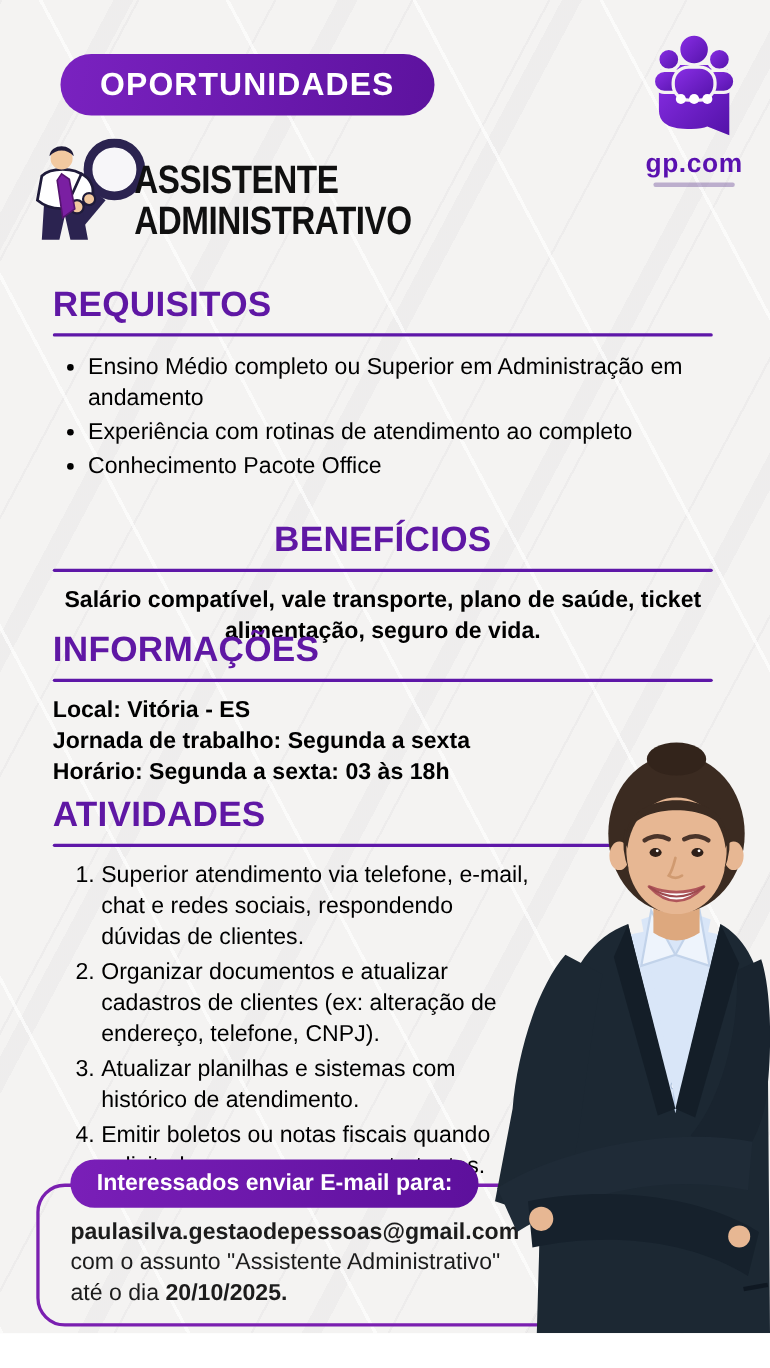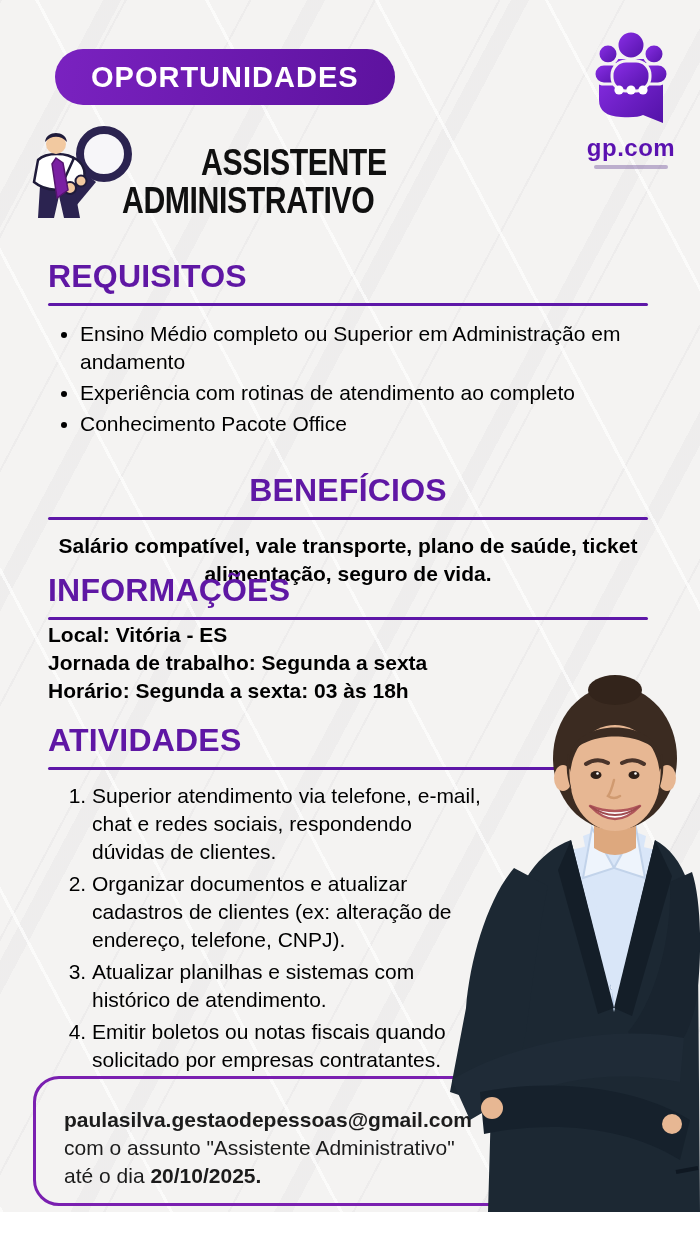--- a/index.html
+++ b/index.html
@@ -30,21 +30,21 @@
   .section{position:absolute;left:48px;width:600px;z-index:1;}
   .section h2{margin:0;color:#5f17a4;font-size:32px;font-weight:bold;letter-spacing:.2px;}
   .rule{height:3px;background:#5e17a8;border-radius:2px;margin-top:8px;}
   .body-text,.section li,.section p{font-size:21px;line-height:28px;color:#000000;}
   .section ul{margin:14px 0 0;padding-left:32px;}
   .section ul li{margin-bottom:3px;}
   .section ol{margin:12px 0 0;padding-left:44px;width:396px;}
   .section ol li{margin-bottom:4px;}
   .section p{margin:12px 0 0;font-weight:bold;}
   .info-line{margin:0 !important;}
-  .info-block{margin-top:1px;}
+  .info-block{margin-top:12px;}
   
   .contact-box{position:absolute;left:33px;top:1076px;width:630px;height:124px;
     border:3px solid #7a1fb0;border-radius:26px;z-index:1;}
   .contact-pill{position:absolute;left:64px;top:1054px;height:44px;z-index:2;
     background:linear-gradient(100deg,#7a1fb8,#5d109c);border-radius:22px;
     display:flex;align-items:center;padding:0 24px;color:#fff;font-weight:bold;font-size:21px;}
   .contact-text{position:absolute;left:64px;top:1106px;z-index:2;font-size:21px;line-height:28px;color:#1c1c1c;}
   .contact-text .bold{font-weight:bold;}
   
   .photo{position:absolute;right:0;bottom:0;z-index:5;}
@@ -85,21 +85,21 @@
     <path d="M14,60 L48,60 L54,92 L38,92 L33,70 L28,92 L12,92 Z" fill="#2b2350"></path>
     <path d="M12,34 C20,26 42,26 50,34 L54,58 C38,66 20,66 8,56 Z" fill="#ffffff" stroke="#1f1b3a" stroke-width="2.5"></path>
     <path d="M48,32 C56,36 60,44 58,52 L44,62 L38,54 Z" fill="#ffffff" stroke="#1f1b3a" stroke-width="2.5"></path>
     <circle cx="44" cy="62" r="6" fill="#f2c9a0" stroke="#1f1b3a" stroke-width="2"></circle>
     <circle cx="55" cy="55" r="5.5" fill="#f2c9a0" stroke="#1f1b3a" stroke-width="2"></circle>
     <path d="M30,32 L37,37 L42,64 L31,72 L26,38 Z" fill="#7a1fa2" stroke="#55146f" stroke-width="1.5"></path>
     <circle cx="30" cy="18" r="10" fill="#f2c9a0"></circle>
     <path d="M19,16 C20,4 40,4 41,16 C35,9 25,9 19,16 Z" fill="#1f1b3a"></path>
   </svg>
 
-  <h1 class="title" style="margin:0;text-align:right;">
+  <h1 class="title" style="margin:0;">
     <span>ASSISTENTE</span><br>
     <span>ADMINISTRATIVO</span>
   </h1>
 
   <div class="section" style="top:258px;">
     <h2>REQUISITOS</h2>
     <div class="rule"></div>
     <ul>
       <li>Ensino Médio completo ou Superior em Administração em andamento</li>
       <li>Experiência com rotinas de atendimento ao completo</li>
@@ -128,20 +128,21 @@
     <div class="rule"></div>
     <ol>
       <li>Superior atendimento via telefone, e-mail, chat e redes sociais, respondendo dúvidas de clientes.</li>
       <li>Organizar documentos e atualizar cadastros de clientes (ex: alteração de endereço, telefone, CNPJ).</li>
       <li>Atualizar planilhas e sistemas com histórico de atendimento.</li>
       <li>Emitir boletos ou notas fiscais quando solicitado por empresas contratantes.</li>
     </ol>
   </div>
 
   <div class="contact-box"></div>
+  <div class="contact-pill">Interessados enviar E-mail para:</div>
   <div class="contact-text">
     <div class="bold">paulasilva.gestaodepessoas@gmail.com</div>
     <div>com o assunto "Assistente Administrativo"</div>
     <div><span>até o dia </span><span class="bold">20/10/2025.</span></div>
   </div>
 
   <svg class="photo" width="260" height="540" viewBox="0 0 260 540">
 
     <rect x="104" y="452" width="150" height="88" fill="#9c9c9e"></rect>
     <path d="M176,452 L180,540" stroke="#8a8a8c" stroke-width="3"></path>

